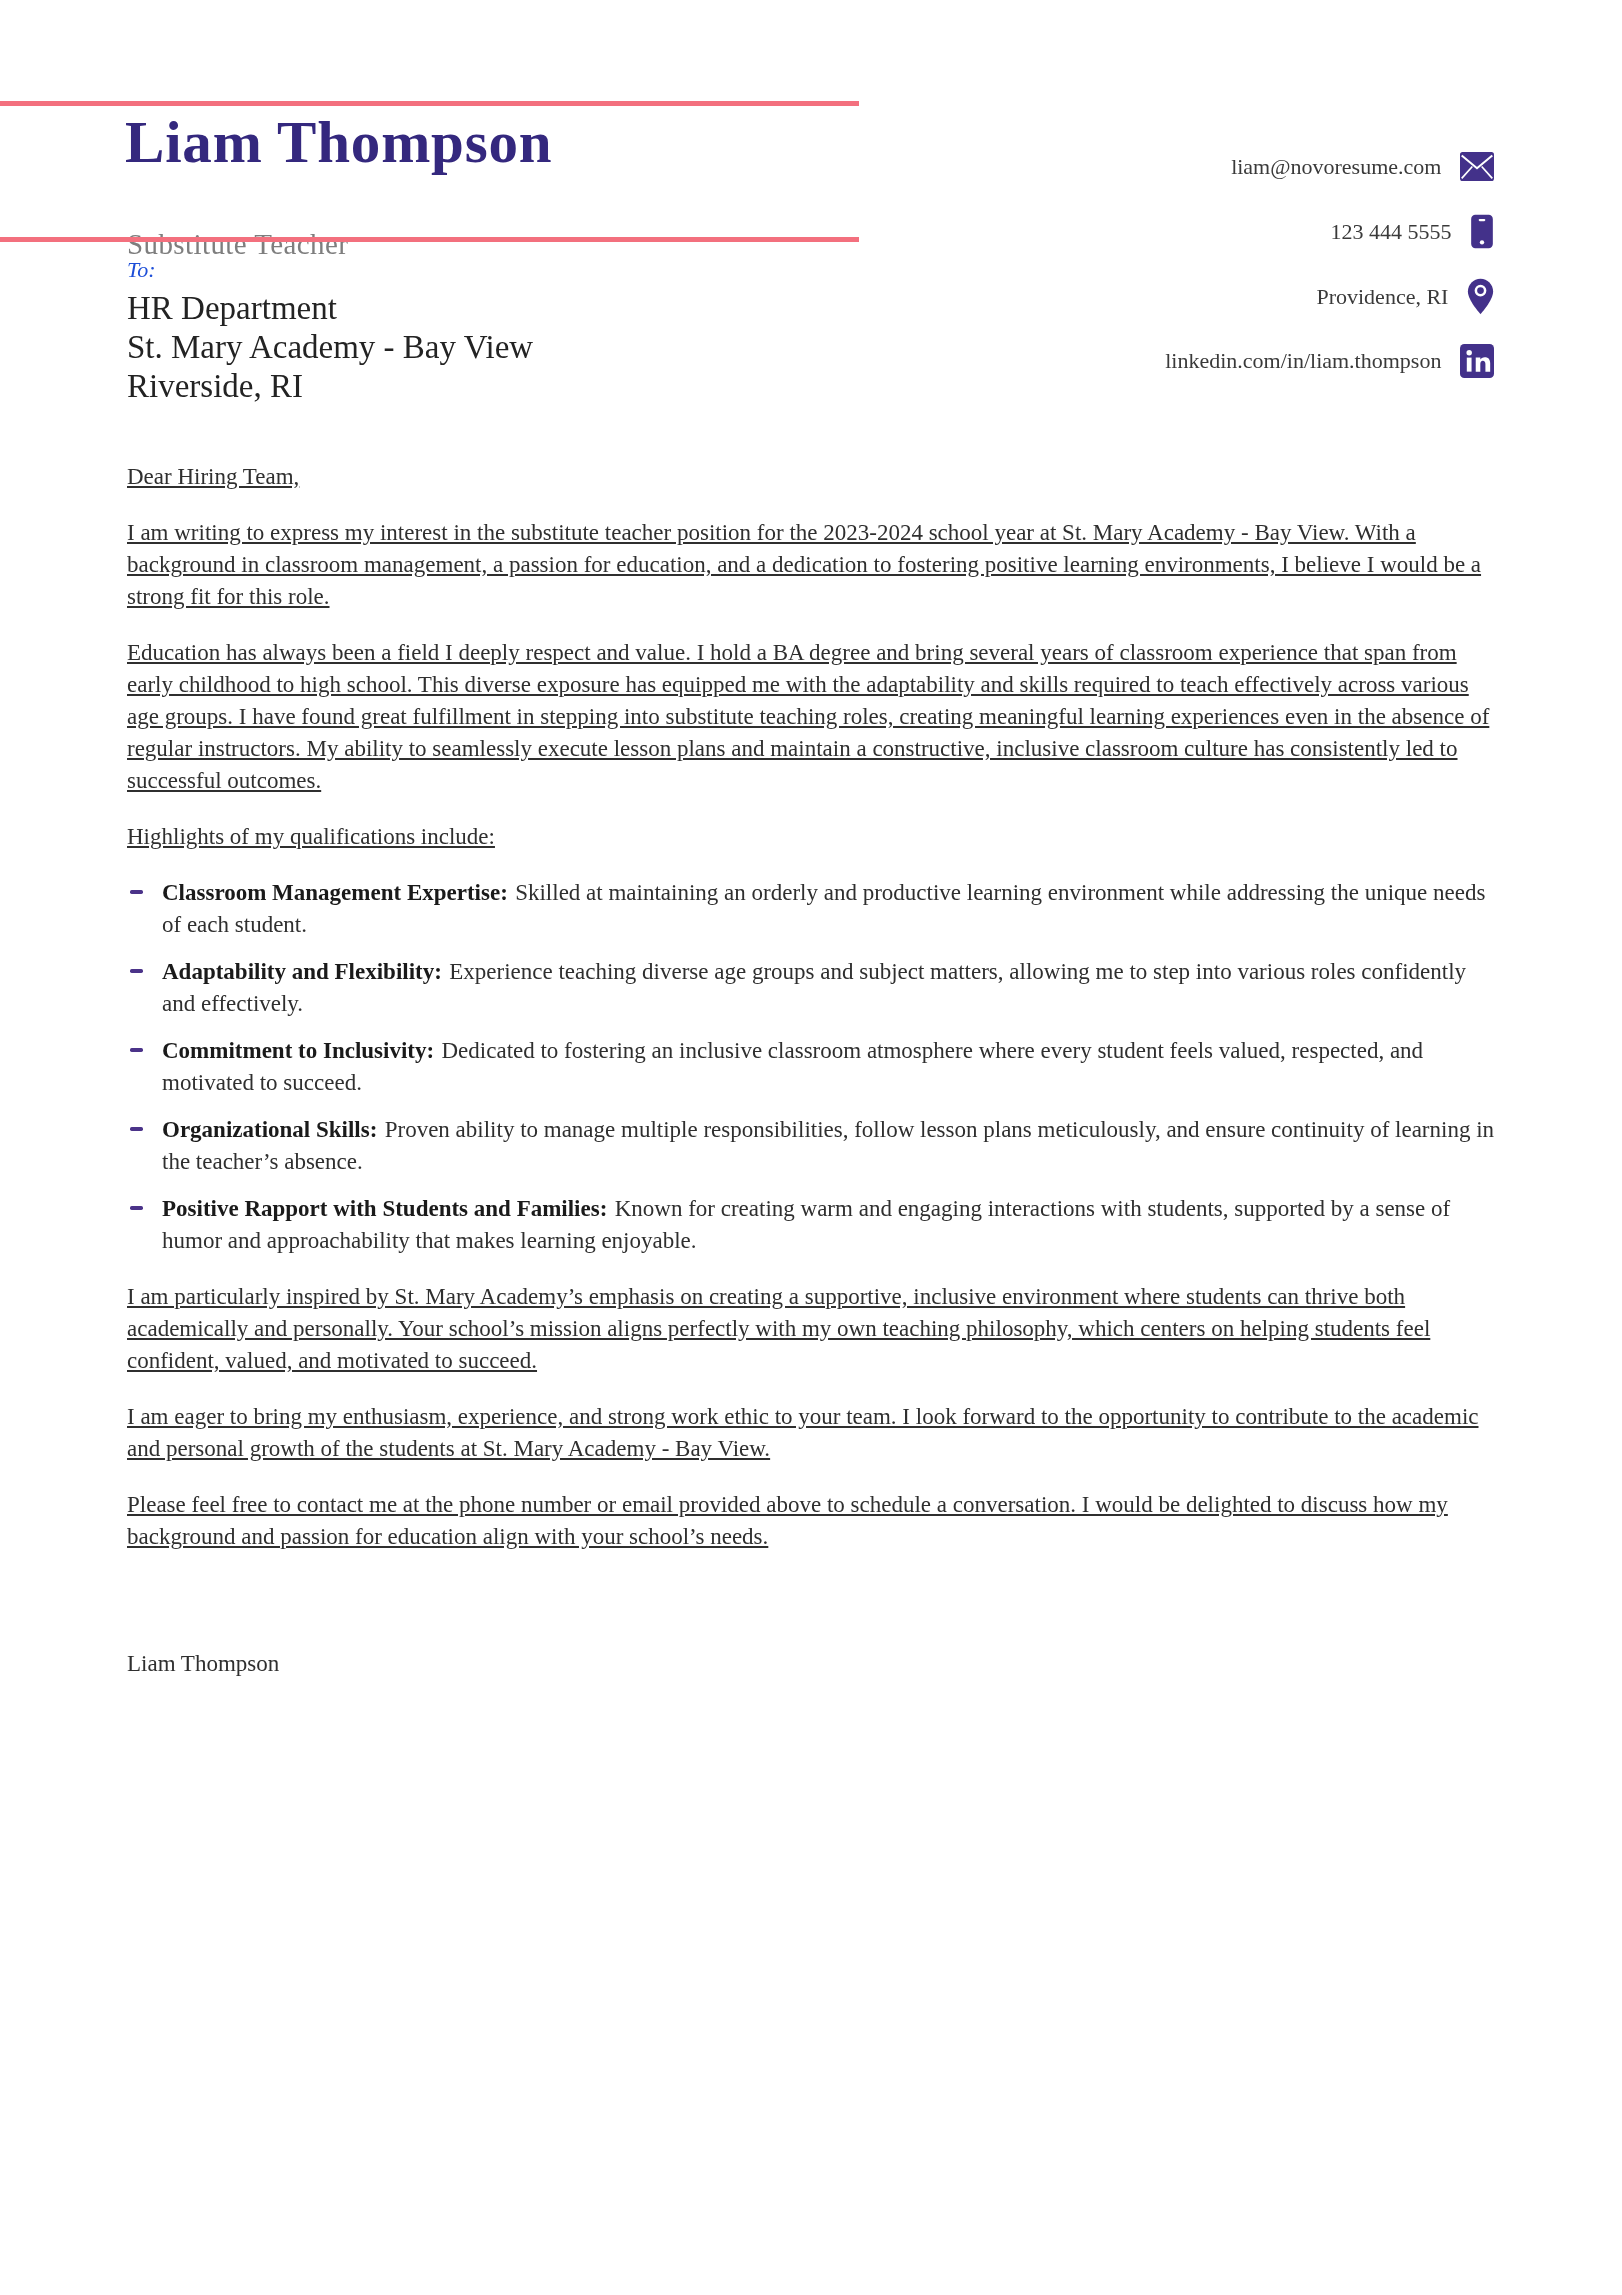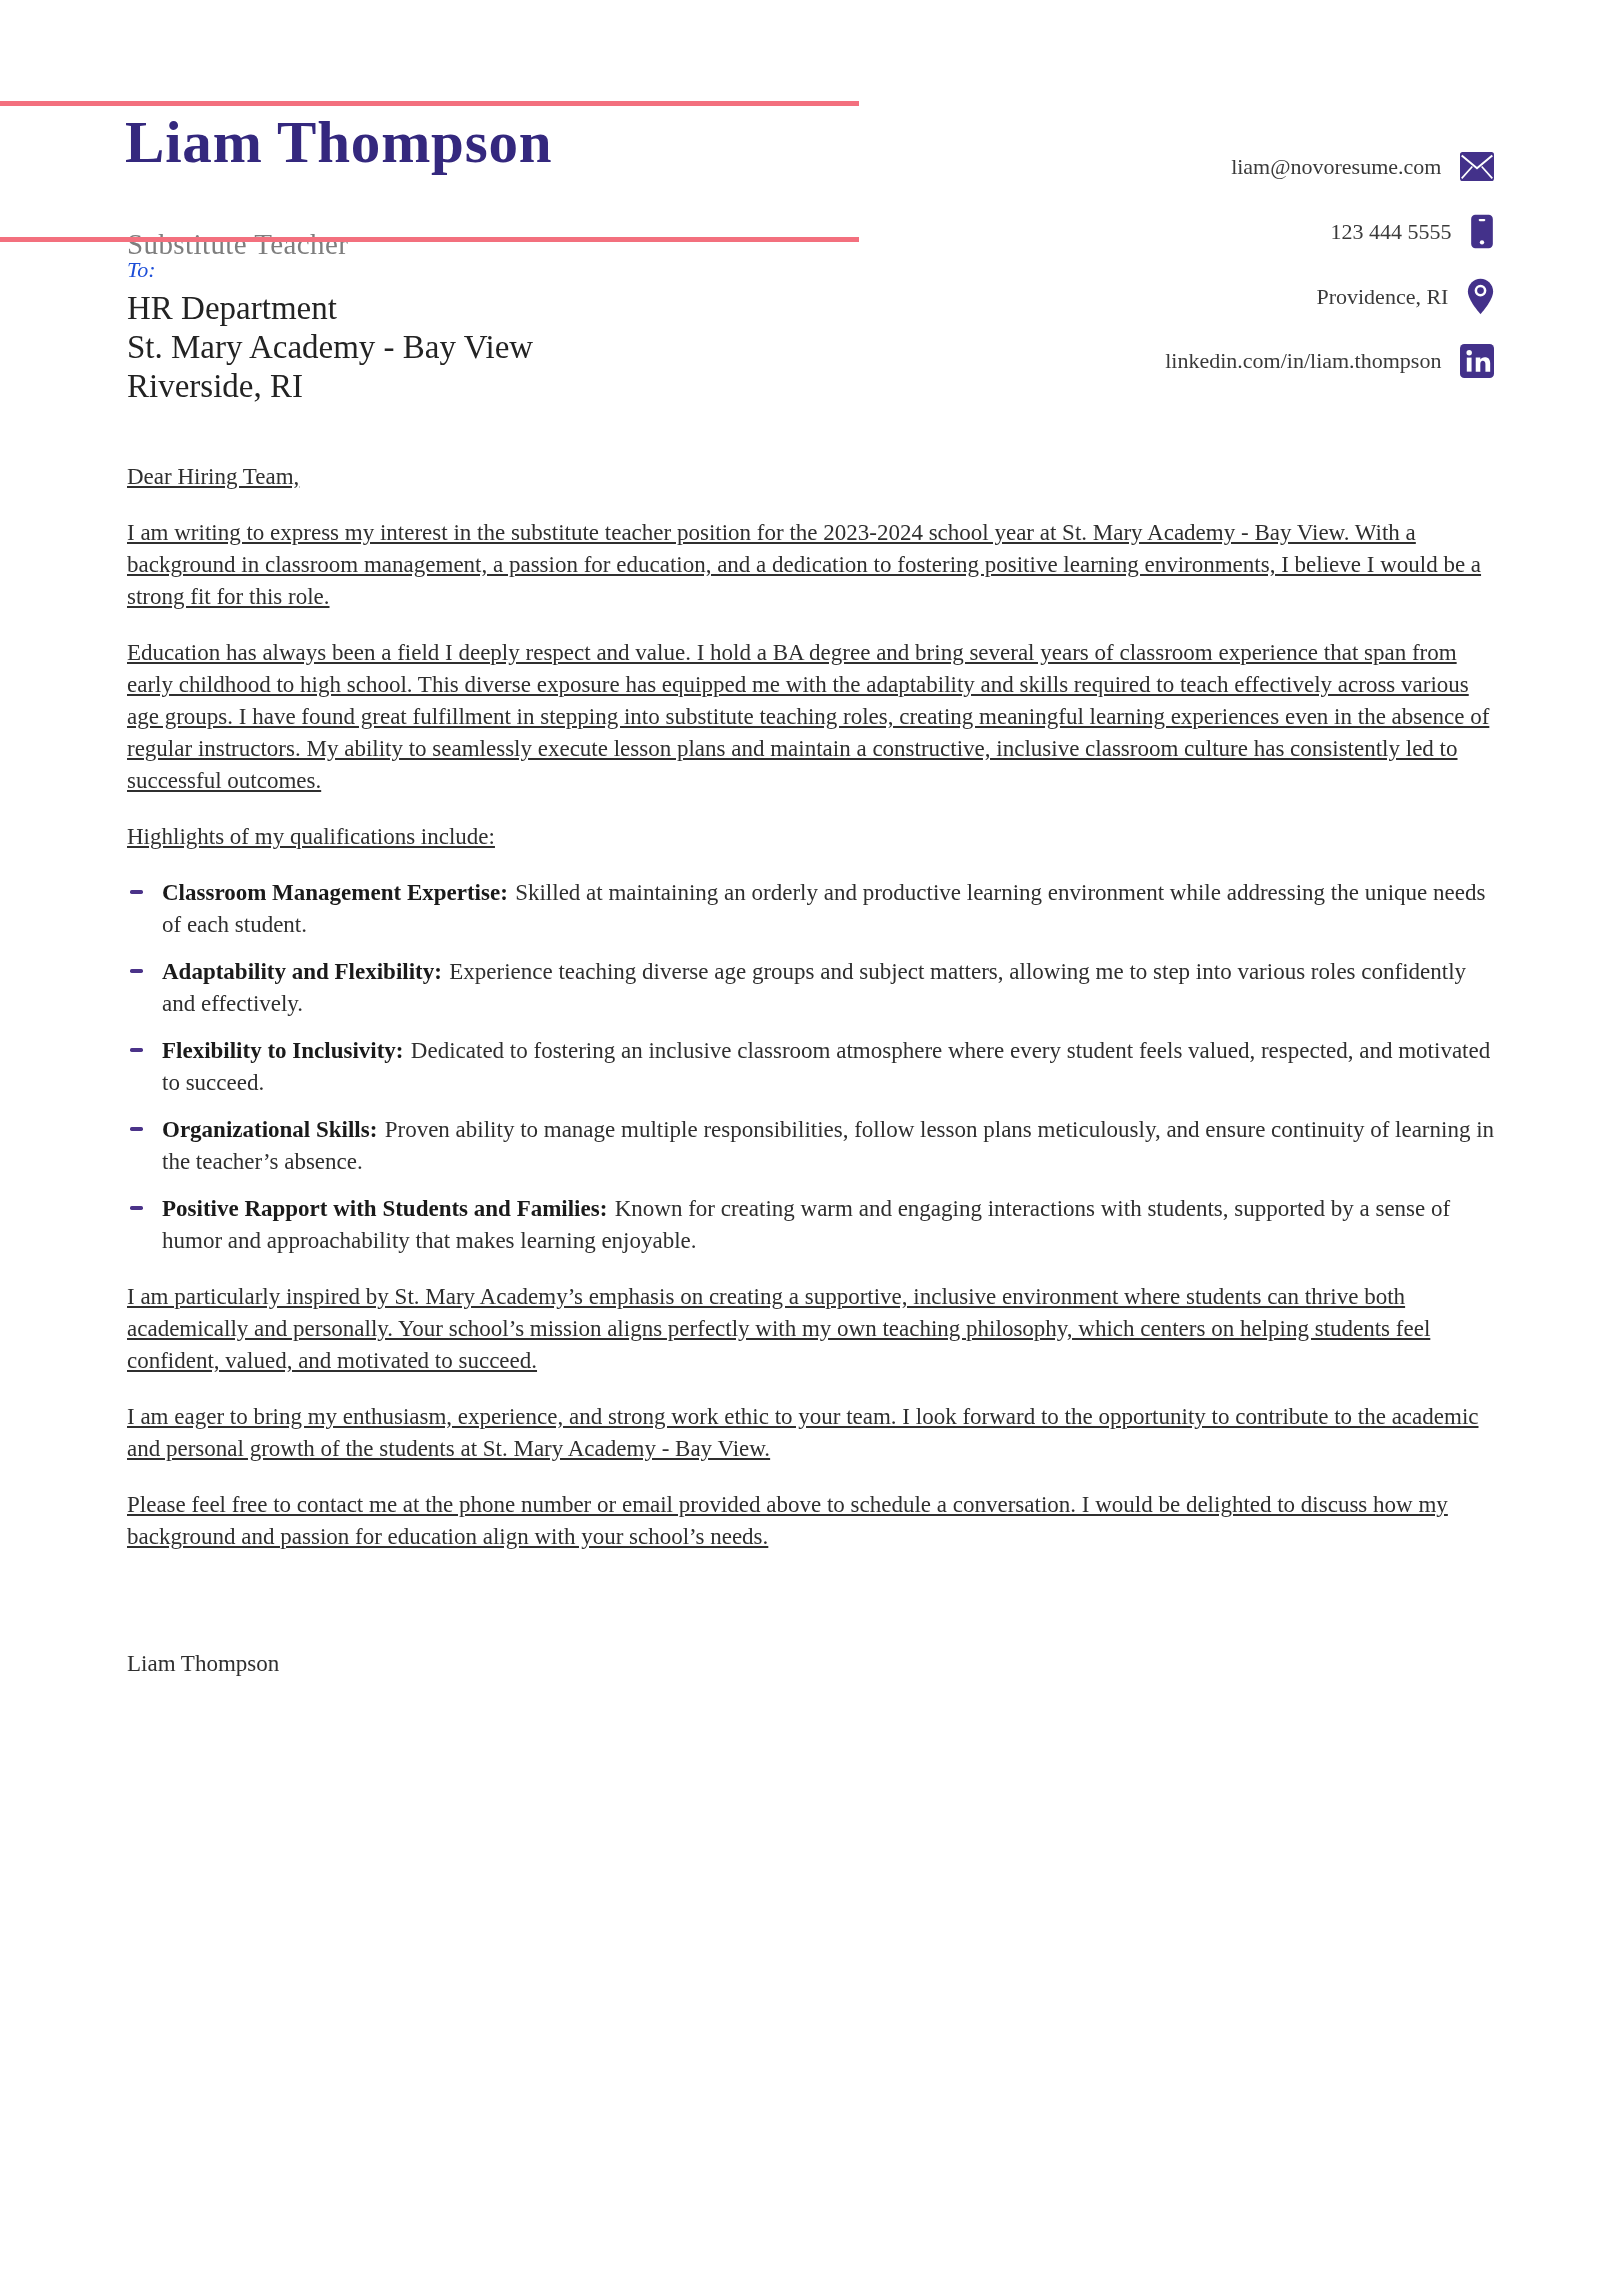--- a/index.html
+++ b/index.html
@@ -132,21 +132,21 @@
     <p>Highlights of my qualifications include:</p>
 
     <ul class="highlights">
       <li>
         <span class="hl-title">Classroom Management Expertise:</span><span>Skilled at maintaining an orderly and productive learning environment while addressing the unique needs of each student.</span>
       </li>
       <li>
         <span class="hl-title">Adaptability and Flexibility:</span><span>Experience teaching diverse age groups and subject matters, allowing me to step into various roles confidently and effectively.</span>
       </li>
       <li>
-        <span class="hl-title">Flexibility to Inclusivity:</span><span>Dedicated to fostering an inclusive classroom atmosphere where every student feels valued, respected, and motivated to succeed.</span>
+        <span class="hl-title">Commitment to Inclusivity:</span><span>Dedicated to fostering an inclusive classroom atmosphere where every student feels valued, respected, and motivated to succeed.</span>
       </li>
       <li>
         <span class="hl-title">Organizational Skills:</span><span>Proven ability to manage multiple responsibilities, follow lesson plans meticulously, and ensure continuity of learning in the teacher’s absence.</span>
       </li>
       <li>
         <span class="hl-title">Positive Rapport with Students and Families:</span><span>Known for creating warm and engaging interactions with students, supported by a sense of humor and approachability that makes learning enjoyable.</span>
       </li>
     </ul>
 
     <p>I am particularly inspired by St. Mary Academy’s emphasis on creating a supportive, inclusive environment where students can thrive both academically and personally. Your school’s mission aligns perfectly with my own teaching philosophy, which centers on helping students feel confident, valued, and motivated to succeed.</p>

